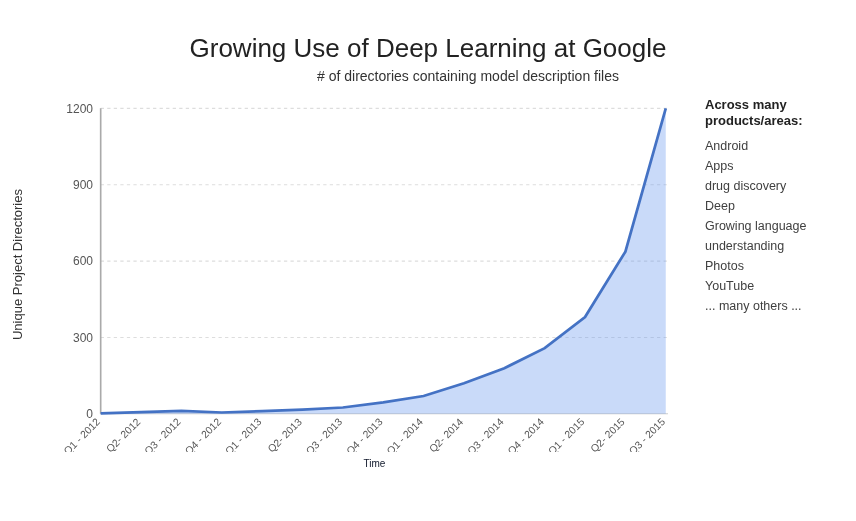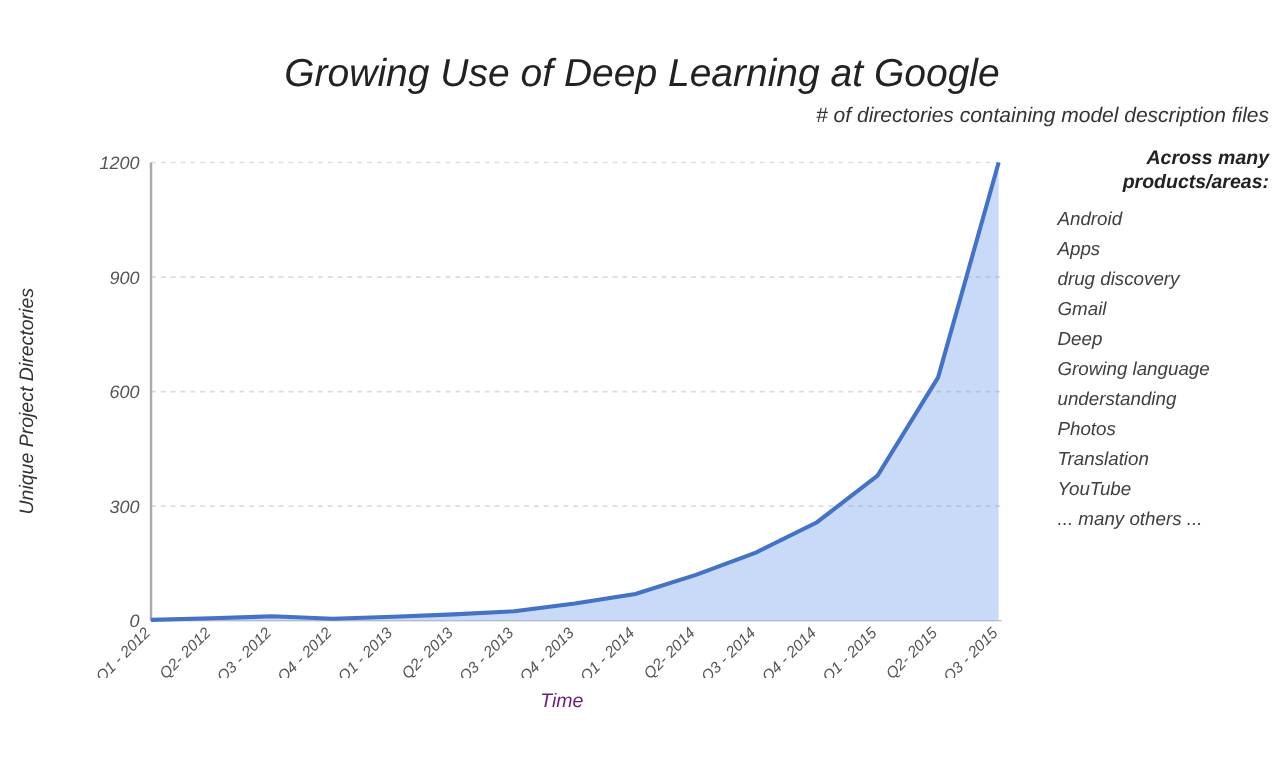--- a/index.html
+++ b/index.html
@@ -11,32 +11,31 @@
       overflow: hidden;
       display: flex;
       align-items: center;
       justify-content: center;
     }
     .chart-container {
       width: 856px;
       height: 496px;
       position: relative;
       padding: 20px 10px 10px 10px;
-      font-style: italic;
     }
     .chart-title {
       text-align: center;
       font-size: 26px;
       font-weight: normal;
       color: #222;
       margin-bottom: 4px;
       font-family: Arial, sans-serif;
     }
     .chart-subtitle {
-      text-align: right;
+      text-align: center;
       font-size: 14px;
       color: #333;
       margin-left: 80px;
       margin-bottom: 8px;
     }
     .chart-body {
       display: flex;
       flex-direction: row;
       align-items: flex-start;
       width: 100%;
@@ -57,33 +56,33 @@
     }
     .legend-panel {
       width: 155px;
       padding-left: 14px;
       padding-top: 5px;
     }
     .legend-title {
       font-size: 13px;
       font-weight: bold;
       color: #222;
-      text-align: right;
+      text-align: left;
       margin-bottom: 6px;
       line-height: 1.3;
     }
     .legend-item {
       font-size: 12.5px;
       color: #404040;
       line-height: 1.6;
     }
     .x-axis-label {
       text-align: center;
-      font-size: 13px;
-      color: #701a75;
+      font-size: 10px;
+      color: #0f172a;
       margin-top: 2px;
       margin-left: 24px;
     }
   </style>
 </head>
 <body>
 
 <div class="chart-container">
   <div class="chart-title">Growing Use of Deep Learning at Google</div>
   <div class="chart-subtitle"># of directories containing model description files</div>
@@ -164,23 +163,21 @@
         </g>
       </svg>
       <div class="x-axis-label">Time</div>
     </div>
     <div class="legend-panel">
       <div class="legend-title">Across many products/areas:</div>
       <div id="legend-items-container">
           <div class="legend-item">Android</div>
           <div class="legend-item">Apps</div>
           <div class="legend-item">drug discovery</div>
-          <div class="legend-item">Gmail</div>
           <div class="legend-item">Deep</div>
           <div class="legend-item">Growing language understanding</div>
           <div class="legend-item">Photos</div>
-          <div class="legend-item">Translation</div>
           <div class="legend-item">YouTube</div>
           <div class="legend-item">... many others ...</div>
         </div>
     </div>
   </div>
 </div>
 
 </body></html>

